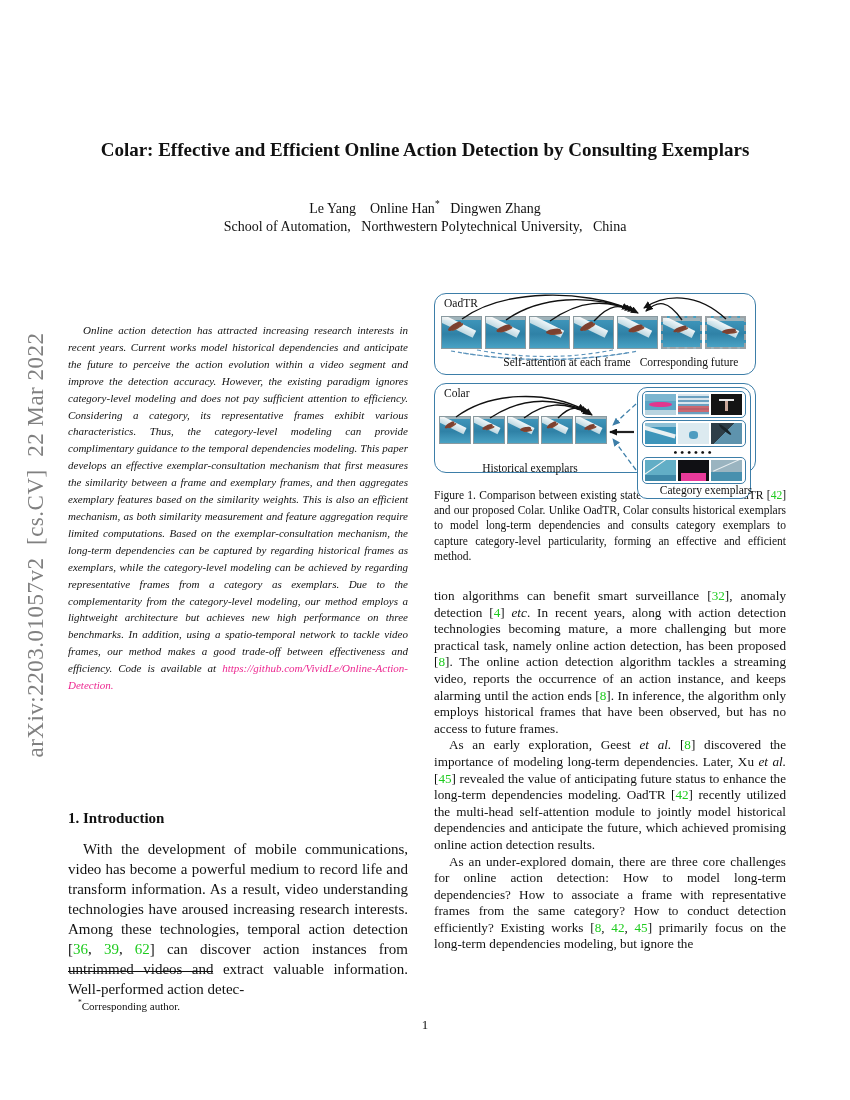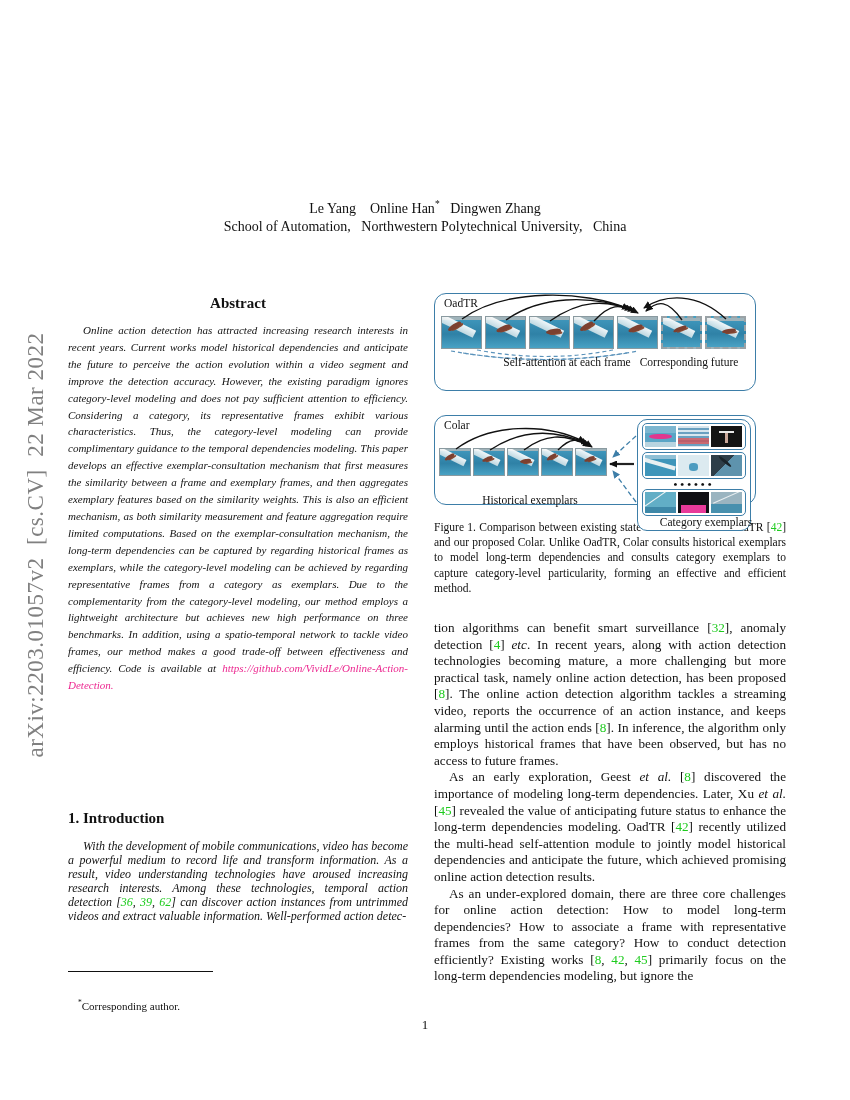--- a/index.html
+++ b/index.html
@@ -45,39 +45,39 @@
     position:absolute; left:68px; top:322px; width:340px;
     font-style:italic; font-size:11px; line-height:16.9px;
     text-align:justify; text-indent:15px;font-family:Liberation Serif, serif;
   }
   .intro-heading{
     position:absolute; left:68px; top:810px; width:340px;
     font-size:15px; font-weight:bold;
   }
   .intro-para{
     position:absolute; left:68px; top:839px; width:340px;
-    font-size:12px; line-height:14px; text-align:justify; text-indent:15px;font-style:italic;
+    font-size:15px; line-height:20px; text-align:justify; text-indent:15px;
   }
   .footnote{
     position:absolute; left:68px; top:971px; width:340px; font-size:11px;
   }
   .footnote-rule{ width:145px; border-top:1px solid #111; margin-bottom:4px; }
   .footnote p{ padding-left:10px;margin-top:26px; }
   .seg-sup{ vertical-align:super; font-size:68%; }
   .seg-cite{ color:var(--cite); }
   .seg-link{ color:var(--link); }
   .seg-i{ font-style:italic; }
   
   .col-right{ position:absolute; left:434px; top:293px; width:352px; }
   .fig-box{
     position:relative; width:322px; border:1.6px solid var(--figblue);
     border-radius:12px; background:#fff;
   }
-  .oadtr-box{ height:98px; }
-  .colar-box{ height:90px; margin-top:24px; }
+  .oadtr-box{ height:82px; }
+  .colar-box{ height:90px; margin-top:8px; }
   .fig-box-label{
     position:absolute; top:3px; left:9px; font-size:11.5px; z-index:3;
   }
   .fig-svg{ position:absolute; left:0; top:0; z-index:2; pointer-events:none; }
   .frame-strip{
     position:absolute; left:6px; top:22px; display:flex; gap:3px; z-index:1;
   }
   .vframe{
     width:41px; height:33px; position:relative; overflow:hidden; flex:none;
     border:1px solid #8a9aa0;
@@ -160,24 +160,24 @@
     position:absolute; top:1017px; left:0; right:0; text-align:center; font-size:13px;
   }
 </style>
 </head>
 <body>
 
 <div class="page">
 
   <div class="arxiv-banner">arXiv:2203.01057v2  [cs.CV]  22 Mar 2022</div>
 
+  <h1 class="title">Colar: Effective and Efficient Online Action Detection by Consulting Exemplars</h1>
   <div class="authors"><span>Le Yang</span><span>    </span><span>Online Han</span><span class="seg-sup">*</span><span>   </span><span>Dingwen Zhang</span></div>
   <div class="affiliation">School of Automation,   Northwestern Polytechnical University,   China</div>
 
-  <div class="abstract-heading">Abstract</div>
   <p class="abstract-body"><span>Online action detection has attracted increasing research interests in recent years.  Current works model historical dependencies and anticipate the future to perceive the action evolution within a video segment and improve the detection accuracy.  However, the existing paradigm ignores category-level modeling and does not pay sufficient attention to efficiency.  Considering a category, its representative frames exhibit various characteristics.  Thus, the category-level modeling can provide complimentary guidance to the temporal dependencies modeling.  This paper develops an effective exemplar-consultation mechanism that first measures the similarity between a frame and exemplary frames, and then aggregates exemplary features based on the similarity weights.  This is also an efficient mechanism, as both similarity measurement and feature aggregation require limited computations.  Based on the exemplar-consultation mechanism, the long-term dependencies can be captured by regarding historical frames as exemplars, while the category-level modeling can be achieved by regarding representative frames from a category as exemplars.  Due to the complementarity from the category-level modeling, our method employs a lightweight architecture but achieves new high performance on three benchmarks.  In addition, using a spatio-temporal network to tackle video frames, our method makes a good trade-off between effectiveness and efficiency.  Code is available at </span><span class="seg-link">https://github.com/VividLe/Online-Action-Detection.</span></p>
 
   <h2 class="intro-heading">1. Introduction</h2>
   <p class="intro-para"><span>With the development of mobile communications, video has become a powerful medium to record life and transform information.  As a result, video understanding technologies have aroused increasing research interests. Among these technologies, temporal action detection [</span><span class="seg-cite">36</span><span>, </span><span class="seg-cite">39</span><span>, </span><span class="seg-cite">62</span><span>] can discover action instances from untrimmed videos and extract valuable information.  Well-performed action detec-</span></p>
 
   <div class="footnote">
     <div class="footnote-rule"></div>
     <p><span class="seg-sup">*</span><span>Corresponding author.</span></p>
   </div>
 

